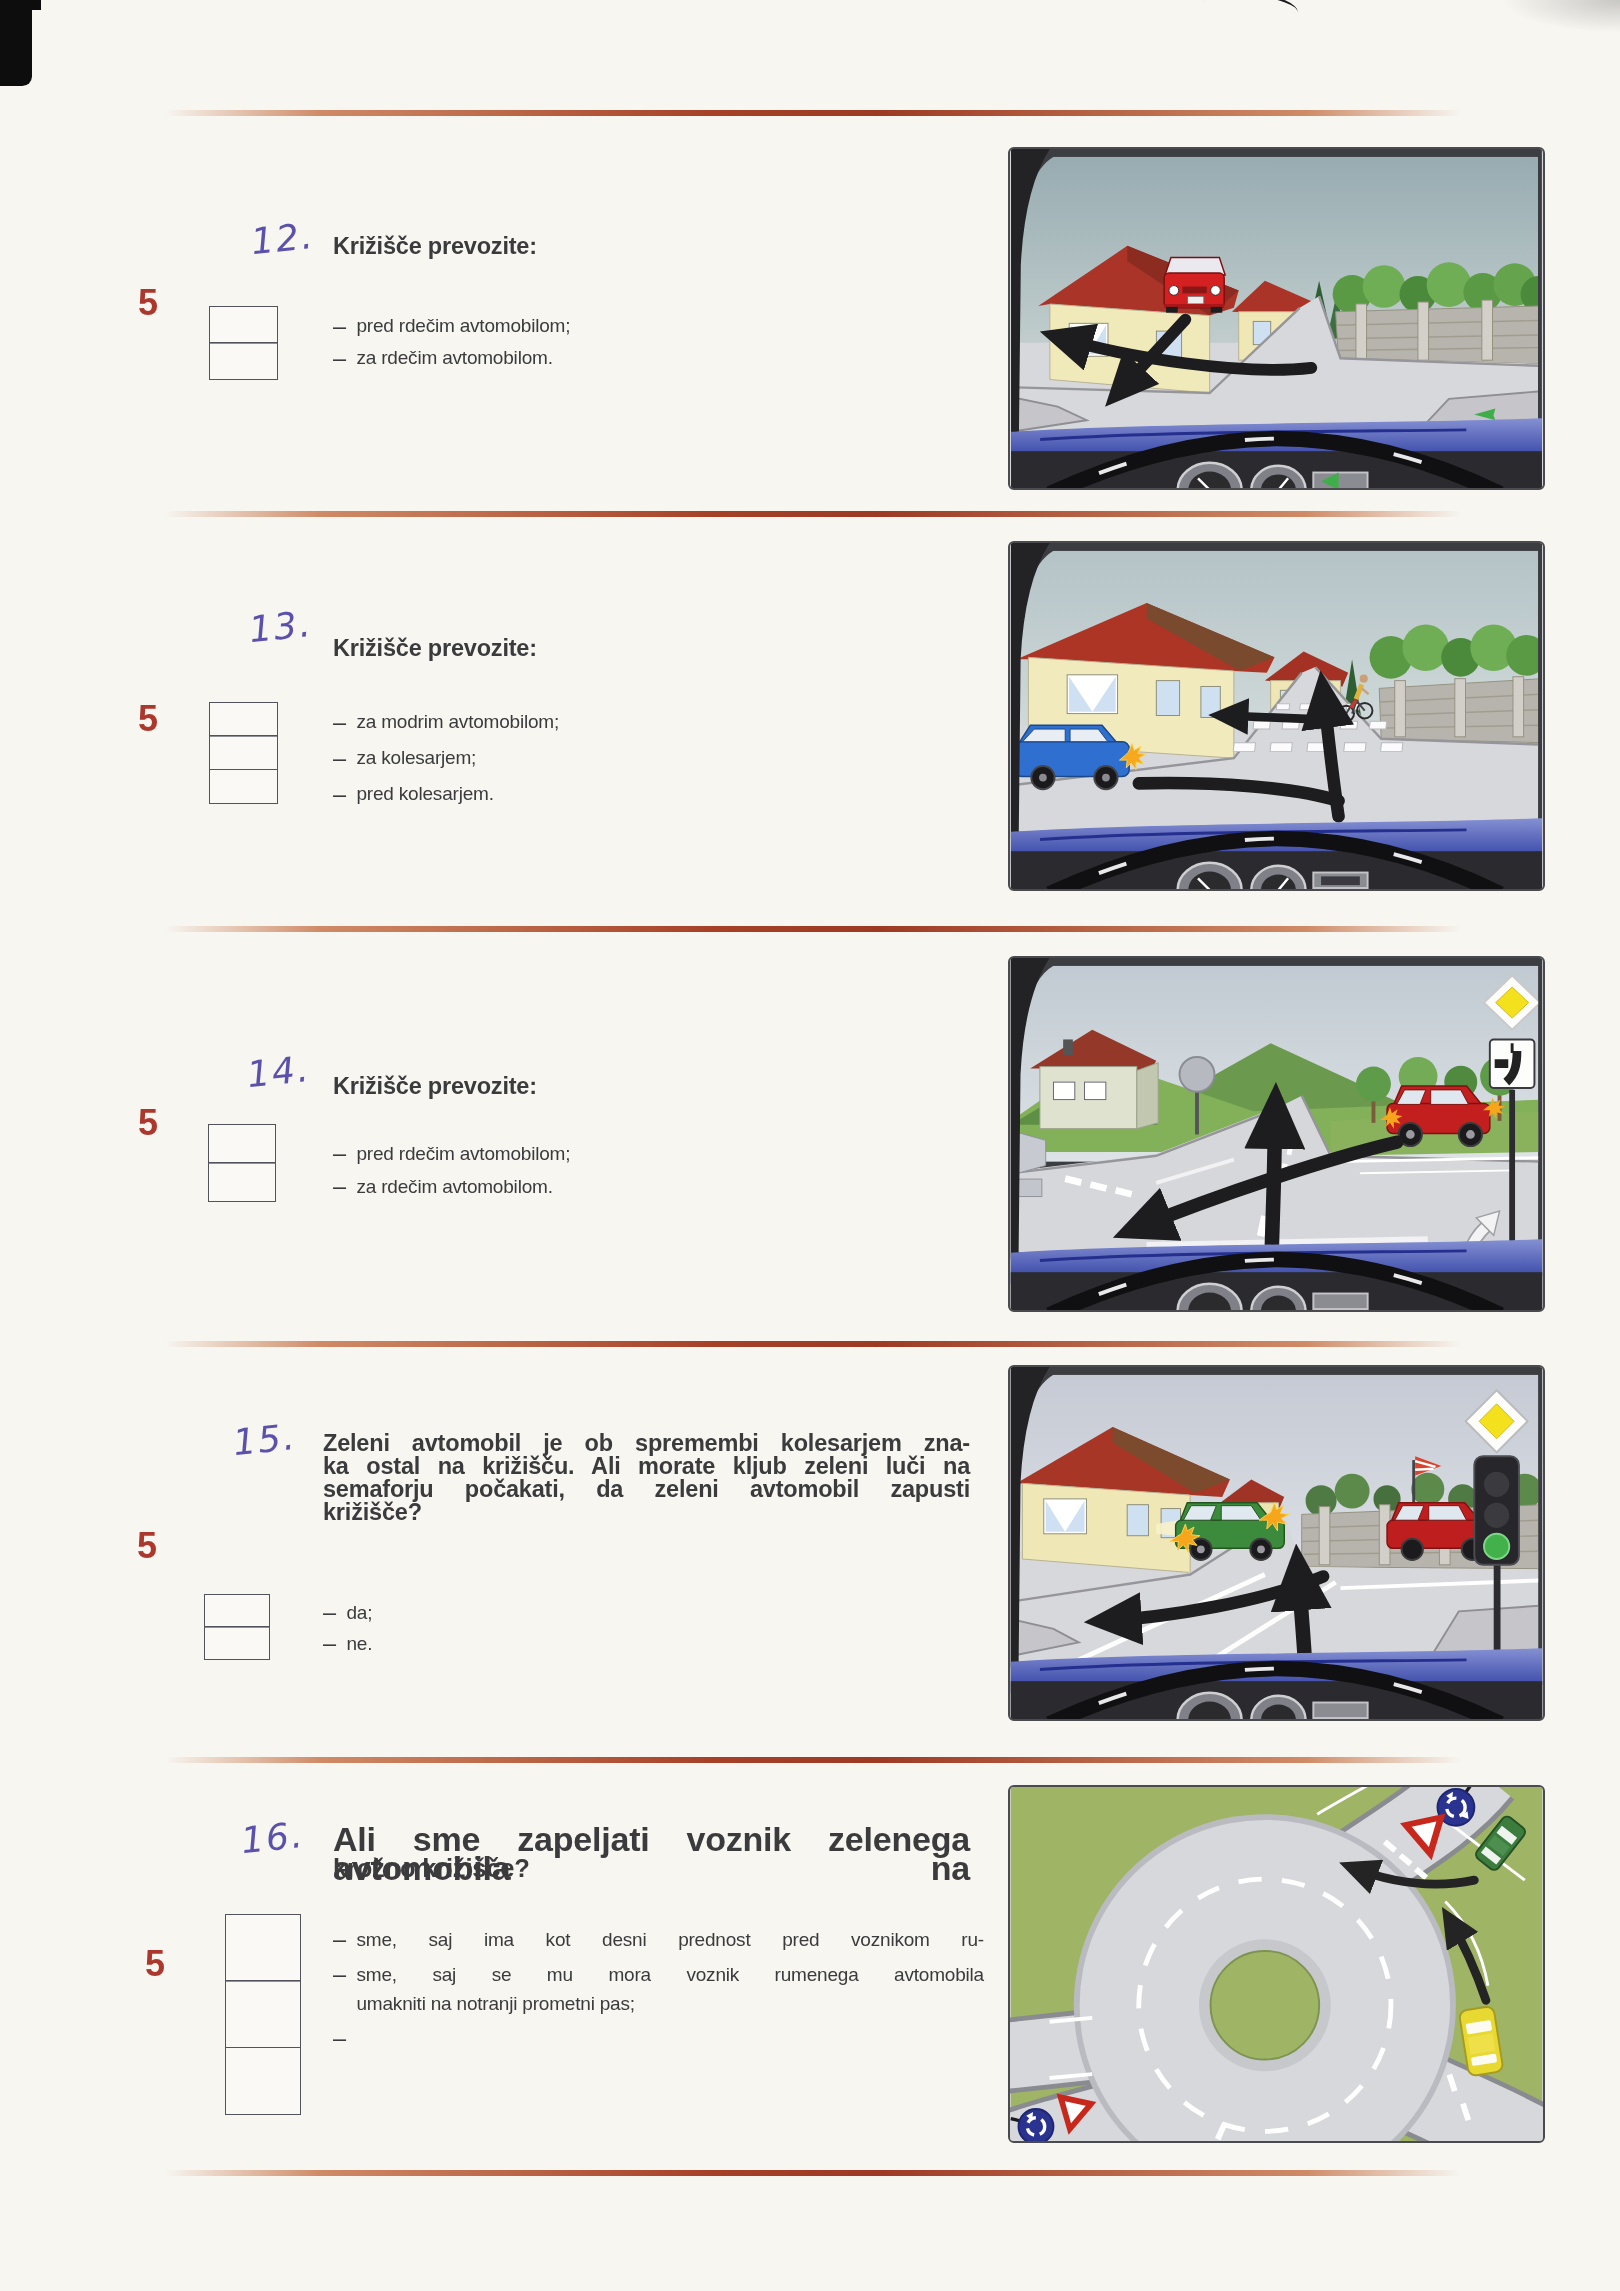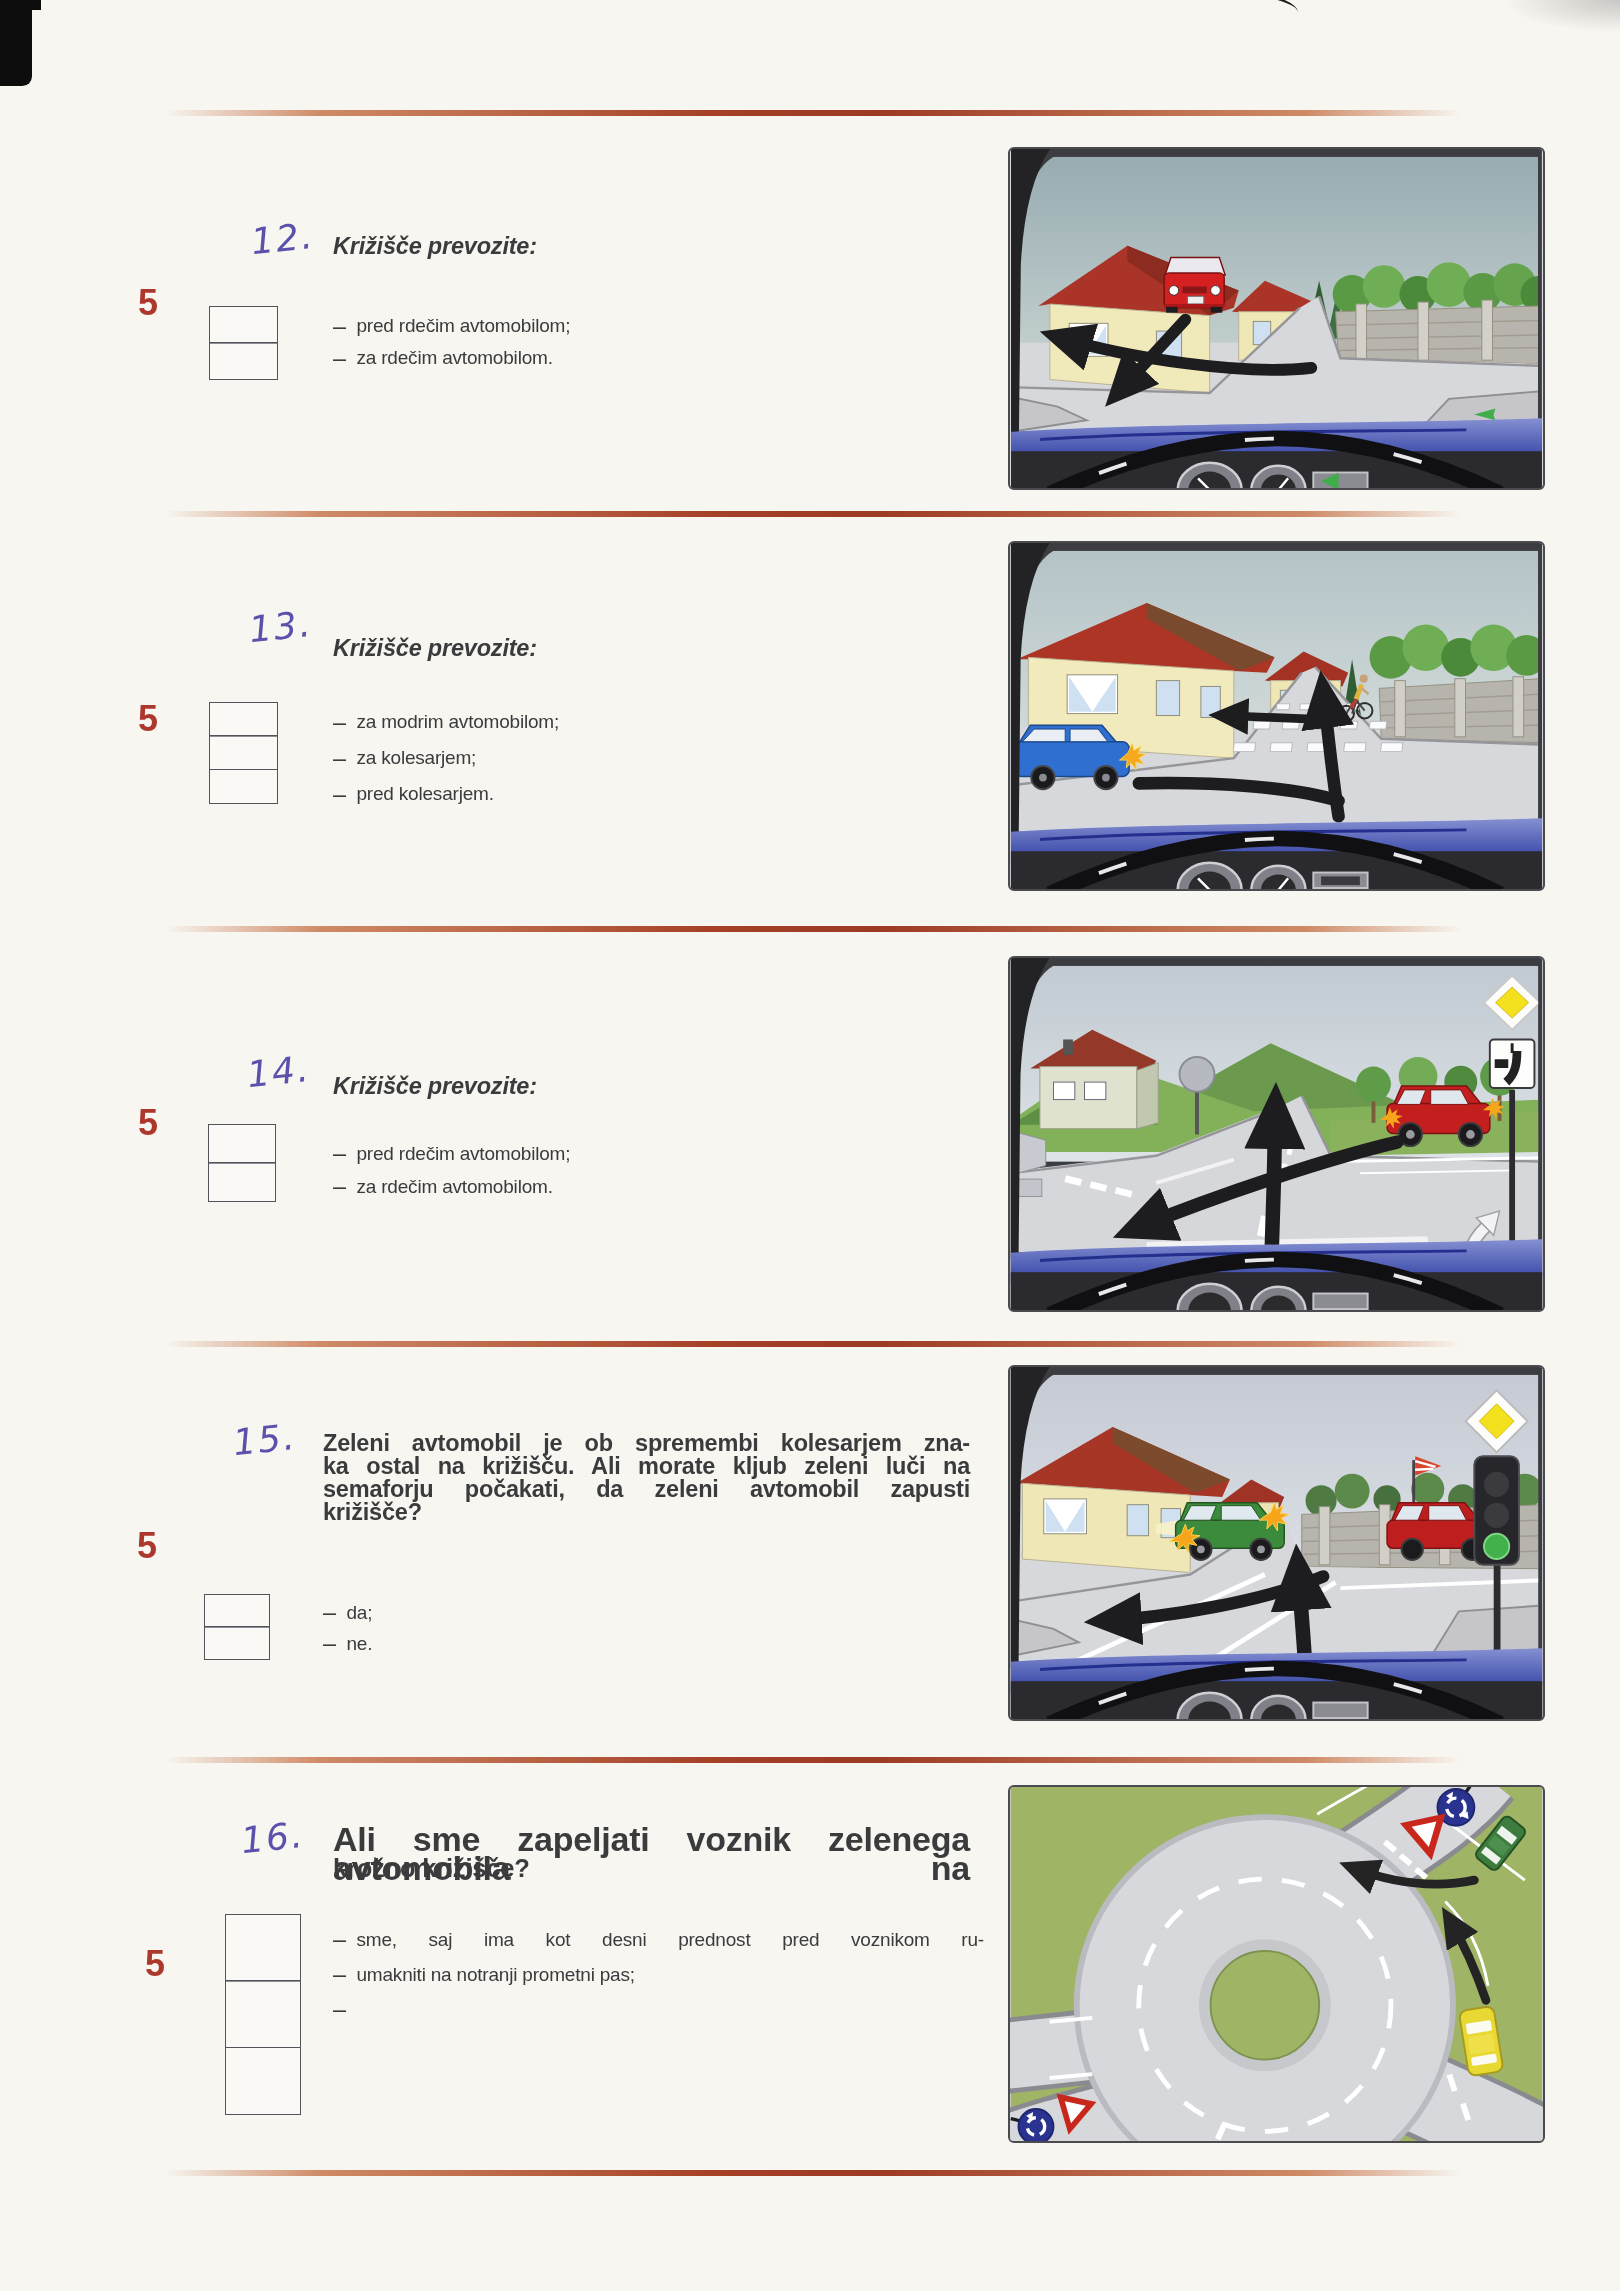--- a/index.html
+++ b/index.html
@@ -15,21 +15,21 @@
     background:linear-gradient(90deg,rgba(207,138,102,0) 0%,#cf8a66 12%,#a64128 42%,#9d3a24 55%,#cf8a66 88%,rgba(207,138,102,0) 100%);
   }
   
   .qnum{
     position:absolute;font-family:"DejaVu Sans",sans-serif;font-style:italic;
     font-size:36px;font-weight:500;color:#5b51ad;transform:rotate(-6deg);
     letter-spacing:2px;
   }
   .qtitle{
     position:absolute;font-size:23.5px;font-weight:bold;letter-spacing:-0.2px;
-    color:#3b3b3d;white-space:nowrap;font-style:italic;
+    color:#3b3b3d;white-space:nowrap;
   }
   .qtitlelines{position:absolute;font-size:23.5px;font-weight:bold;letter-spacing:-0.2px;color:#3b3b3d;}
   .qtitlelines .tl{height:23px;line-height:23px;white-space:nowrap;}
   .qtitlelines .tl.jl{white-space:normal;text-align:justify;text-align-last:justify;}
   .qpoints{
     position:absolute;font-size:36px;font-weight:bold;color:#ac372c;
   }
   .cbgroup{position:absolute;}
   .cb{border:1.6px solid #53535c;background:rgba(255,255,255,0.35);box-sizing:border-box;}
   .cb + .cb{margin-top:-1.6px;}
@@ -622,20 +622,21 @@
 <div class="opts" style="left:333px;top:1925px;width:651px">
   <div class="opt" style="line-height:29px;margin-bottom:5.9px">
     <span class="dash">–</span>
     <div class="optlines">
       <div class="ol jl">sme, saj ima kot desni prednost pred voznikom ru-</div>
     </div>
   </div>
   <div class="opt" style="line-height:29px;margin-bottom:5.9px">
     <span class="dash">–</span>
     <div class="optlines">
+      <div class="ol jl">sme, saj se mu mora voznik rumenega avtomobila</div>
       <div class="ol">umakniti na notranji prometni pas;</div>
     </div>
   </div>
   <div class="opt" style="line-height:29px">
     <span class="dash">–</span>
     <div class="optlines">
     </div>
   </div>
 </div>
 

